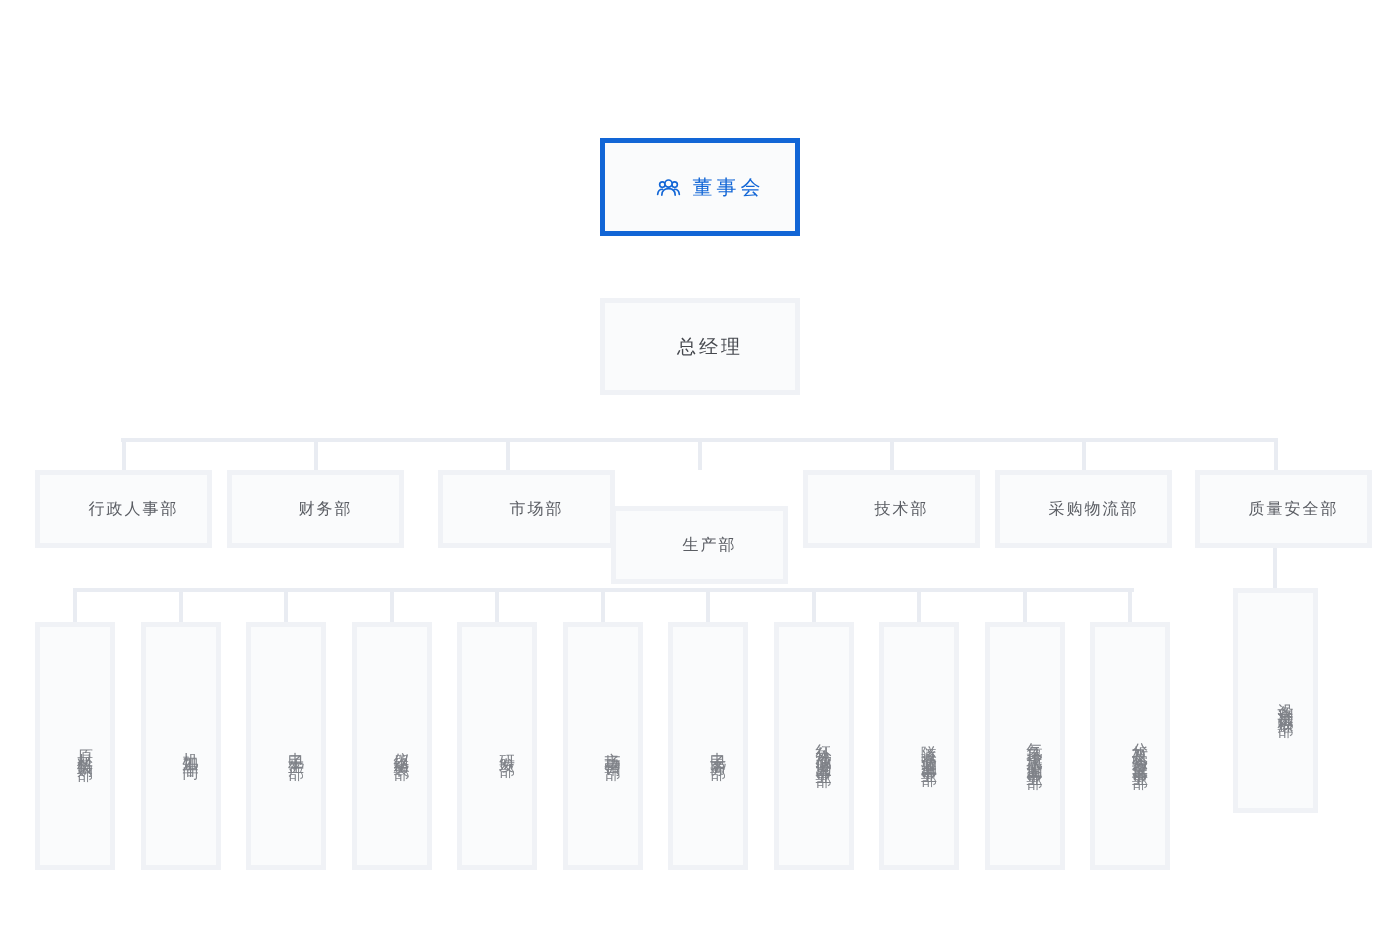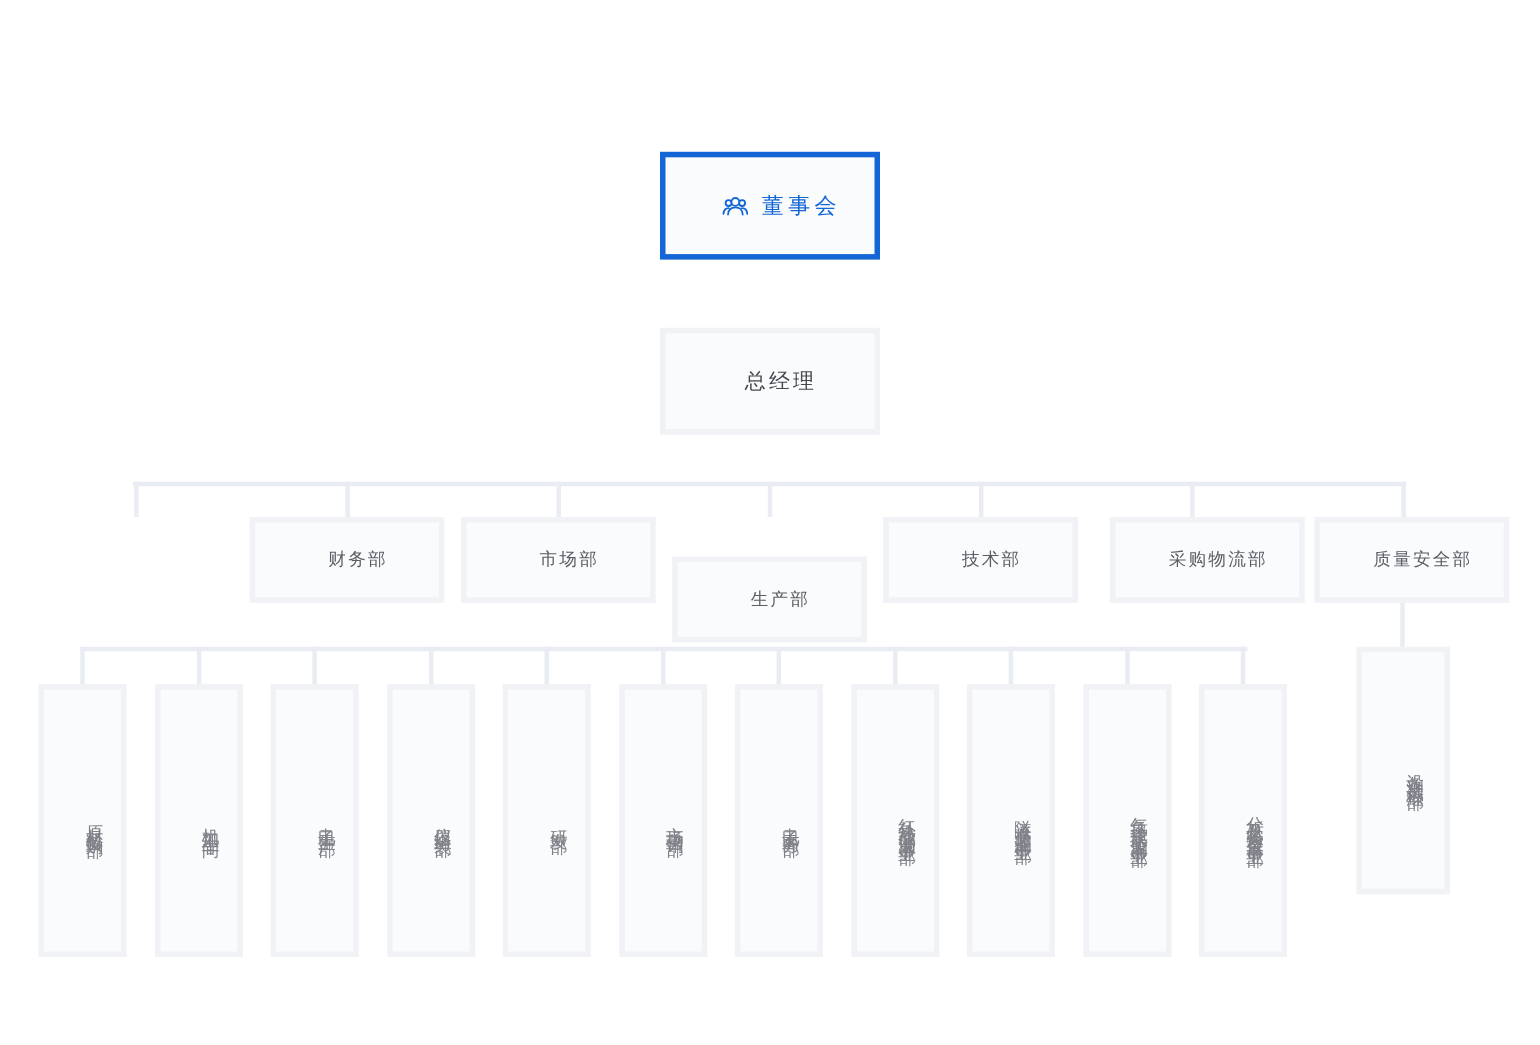--- a/index.html
+++ b/index.html
@@ -82,38 +82,41 @@
   </div>
 
   <div class="box gm-node">
     <span class="label">总经理</span>
   </div>
 
   <div class="box sub-box qs-sub">
     <span class="vtext">设备测试校准部</span>
   </div>
 
+<div class="box dept-box" style="left: 35px;">
+      <span class="label">行政人事部</span>
+    </div>
     <div class="stub" style="left: 121.5px; top: 438px; height: 32px;"></div>
     <div class="box dept-box" style="left: 227px; justify-content: center;">
       <span class="label">财务部</span>
     </div>
     <div class="stub" style="left: 313.5px; top: 438px; height: 32px;"></div>
-    <div class="box dept-box" style="left: 419px;">
+    <div class="box dept-box" style="left: 438px;">
       <span class="label">市场部</span>
     </div>
     <div class="stub" style="left: 505.5px; top: 438px; height: 32px;"></div>
     <div class="box dept-box" style="left: 611px; margin-top: 36px;">
       <span class="label">生产部</span>
     </div>
     <div class="stub" style="left: 697.5px; top: 438px; height: 32px;"></div>
     <div class="box dept-box" style="left: 803px;">
       <span class="label">技术部</span>
     </div>
     <div class="stub" style="left: 889.5px; top: 438px; height: 32px;"></div>
-    <div class="box dept-box" style="left: 995px; margin-left: 14px;">
+    <div class="box dept-box" style="left: 995px;">
       <span class="label">采购物流部</span>
     </div>
     <div class="stub" style="left: 1081.5px; top: 438px; height: 32px;"></div>
     <div class="box dept-box" style="left: 1195px;">
       <span class="label">质量安全部</span>
     </div>
     <div class="stub" style="left: 1273.5px; top: 438px; height: 32px;"></div>
     <div class="box sub-box" style="left: 35px;">
       <span class="vtext">原材料采购部</span>
     </div>

